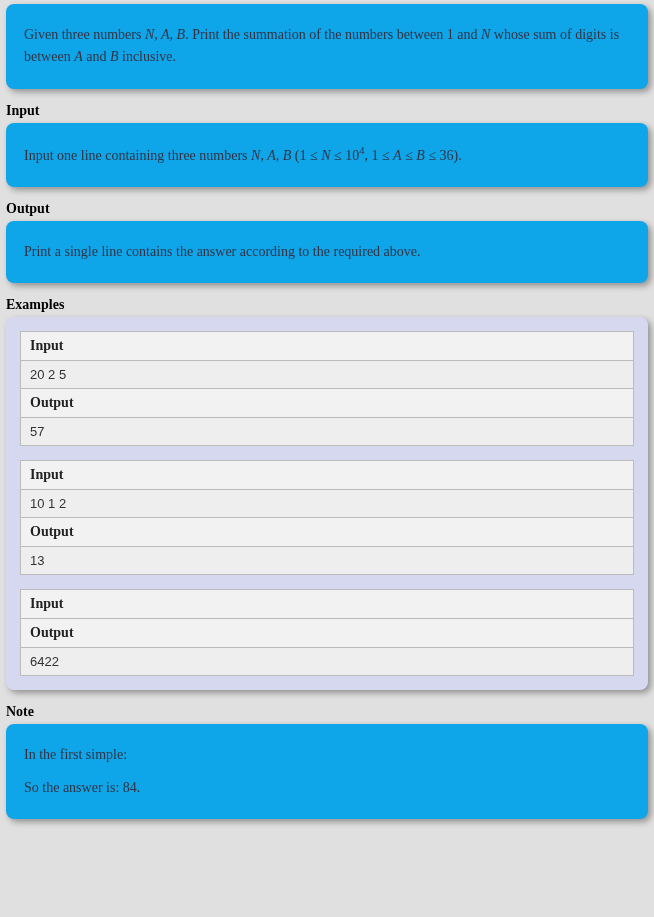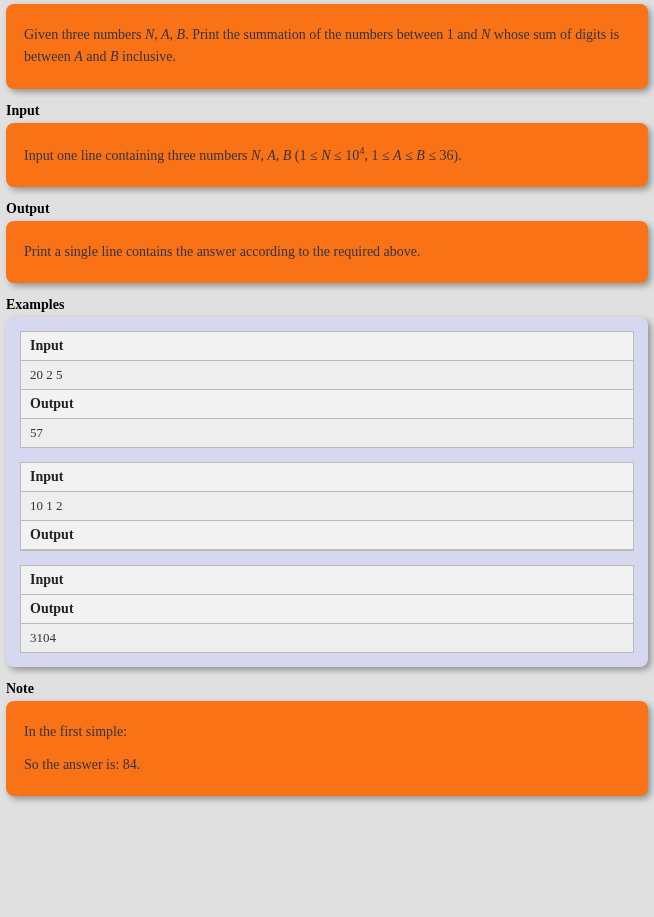--- a/index.html
+++ b/index.html
@@ -12,21 +12,21 @@
     color: #222;
     width: 654px;
   }
   .section-title {
     font-weight: bold;
     font-size: 14px;
     margin: 14px 0 4px 6px;
     color: #000;
   }
   .panel {
-    background: #f97316;
+    background: #0ea5e9;
     border-radius: 8px;
     margin: 4px 6px 10px 6px;
     padding: 20px 18px;
     box-shadow: 3px 3px 6px rgba(0,0,0,0.35);
     color: #333344;
     line-height: 1.6;
   }
   .panel p { margin: 0 0 10px 0; }
   .panel p:last-child { margin-bottom: 0; }
   .ital { font-style: italic; }
@@ -39,21 +39,21 @@
   .ex-title {
     background: #f2f2f2;
     font-weight: bold;
     padding: 6px 9px;
     border-bottom: 1px solid #bbb;
     font-family: Georgia, serif;
   }
   .ex-content {
     background: #eeeeee;
     padding: 6px 9px;
-    font-family: Liberation Serif, serif;
+    font-family: Liberation Sans, sans-serif;
     font-size: 13px;
     color: #333;
     white-space: pre;
   }
   .ex-title + .ex-content { border-bottom: 1px solid #bbb; }
   .ex-content:last-child { border-bottom: none; }
   .examples-panel {
     background: #d6d8f0;
     border-radius: 8px;
     margin: 4px 6px 10px 6px;
@@ -89,26 +89,27 @@
     <div class="ex-title">Input</div>
     <div class="ex-content">20 2 5</div>
     <div class="ex-title">Output</div>
     <div class="ex-content">57</div>
   </div>
 
   <div class="example-block">
     <div class="ex-title">Input</div>
     <div class="ex-content">10 1 2</div>
     <div class="ex-title">Output</div>
+    <div class="ex-content">13</div>
   </div>
 
   <div class="example-block">
     <div class="ex-title">Input</div>
     <div class="ex-title">Output</div>
-    <div class="ex-content">3104</div>
+    <div class="ex-content">6422</div>
   </div>
 
 </div>
 
 <div class="section-title">Note</div>
 <div class="panel">
   <p>In the first simple:</p>
   <p>So the answer is: 84.</p>
 </div>
 

